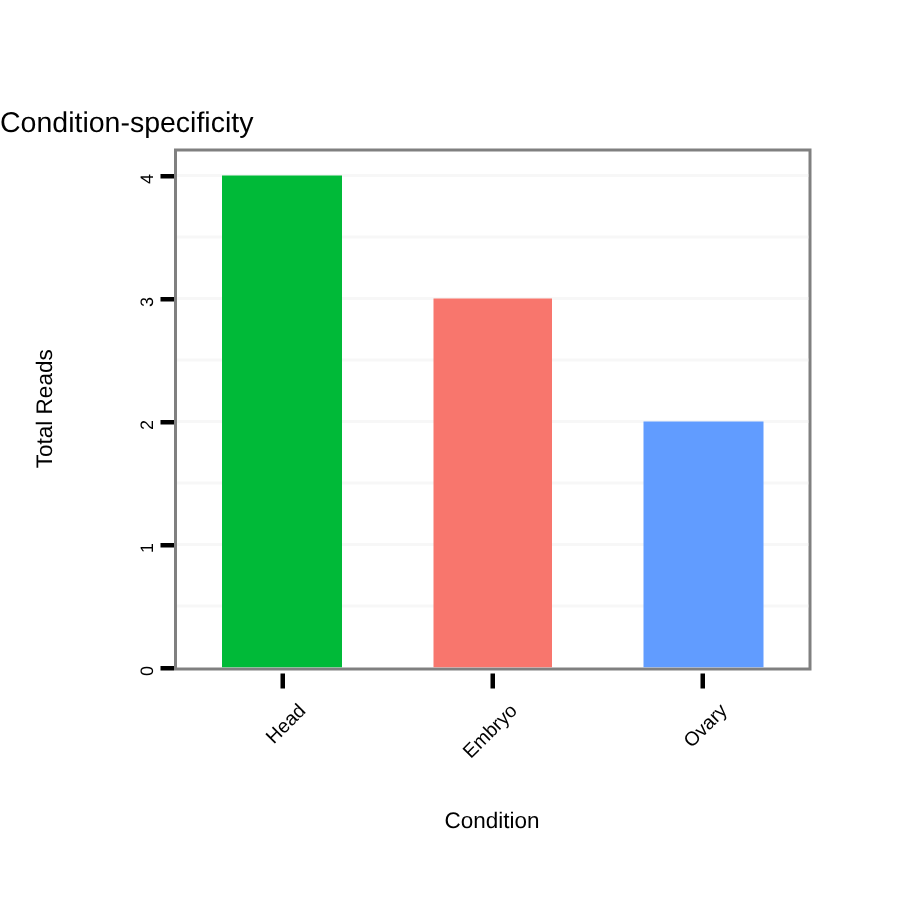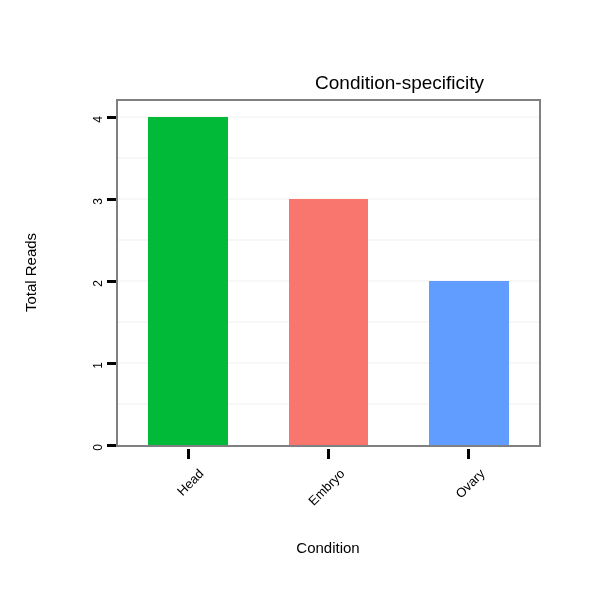--- a/index.html
+++ b/index.html
@@ -15,21 +15,21 @@
     font-family: "Liberation Sans", sans-serif;
     overflow: hidden;
   }
 
   
   #chart-title {
     position: absolute;
     left: 0;
     top: 72px;
     width: 484px;
-    text-align: right;
+    text-align: left;
     font-size: 19px;
     color: #000000;
     letter-spacing: 0px;
   }
 
   
   #panel {
     position: absolute;
     left: 116px;
     top: 99px;

